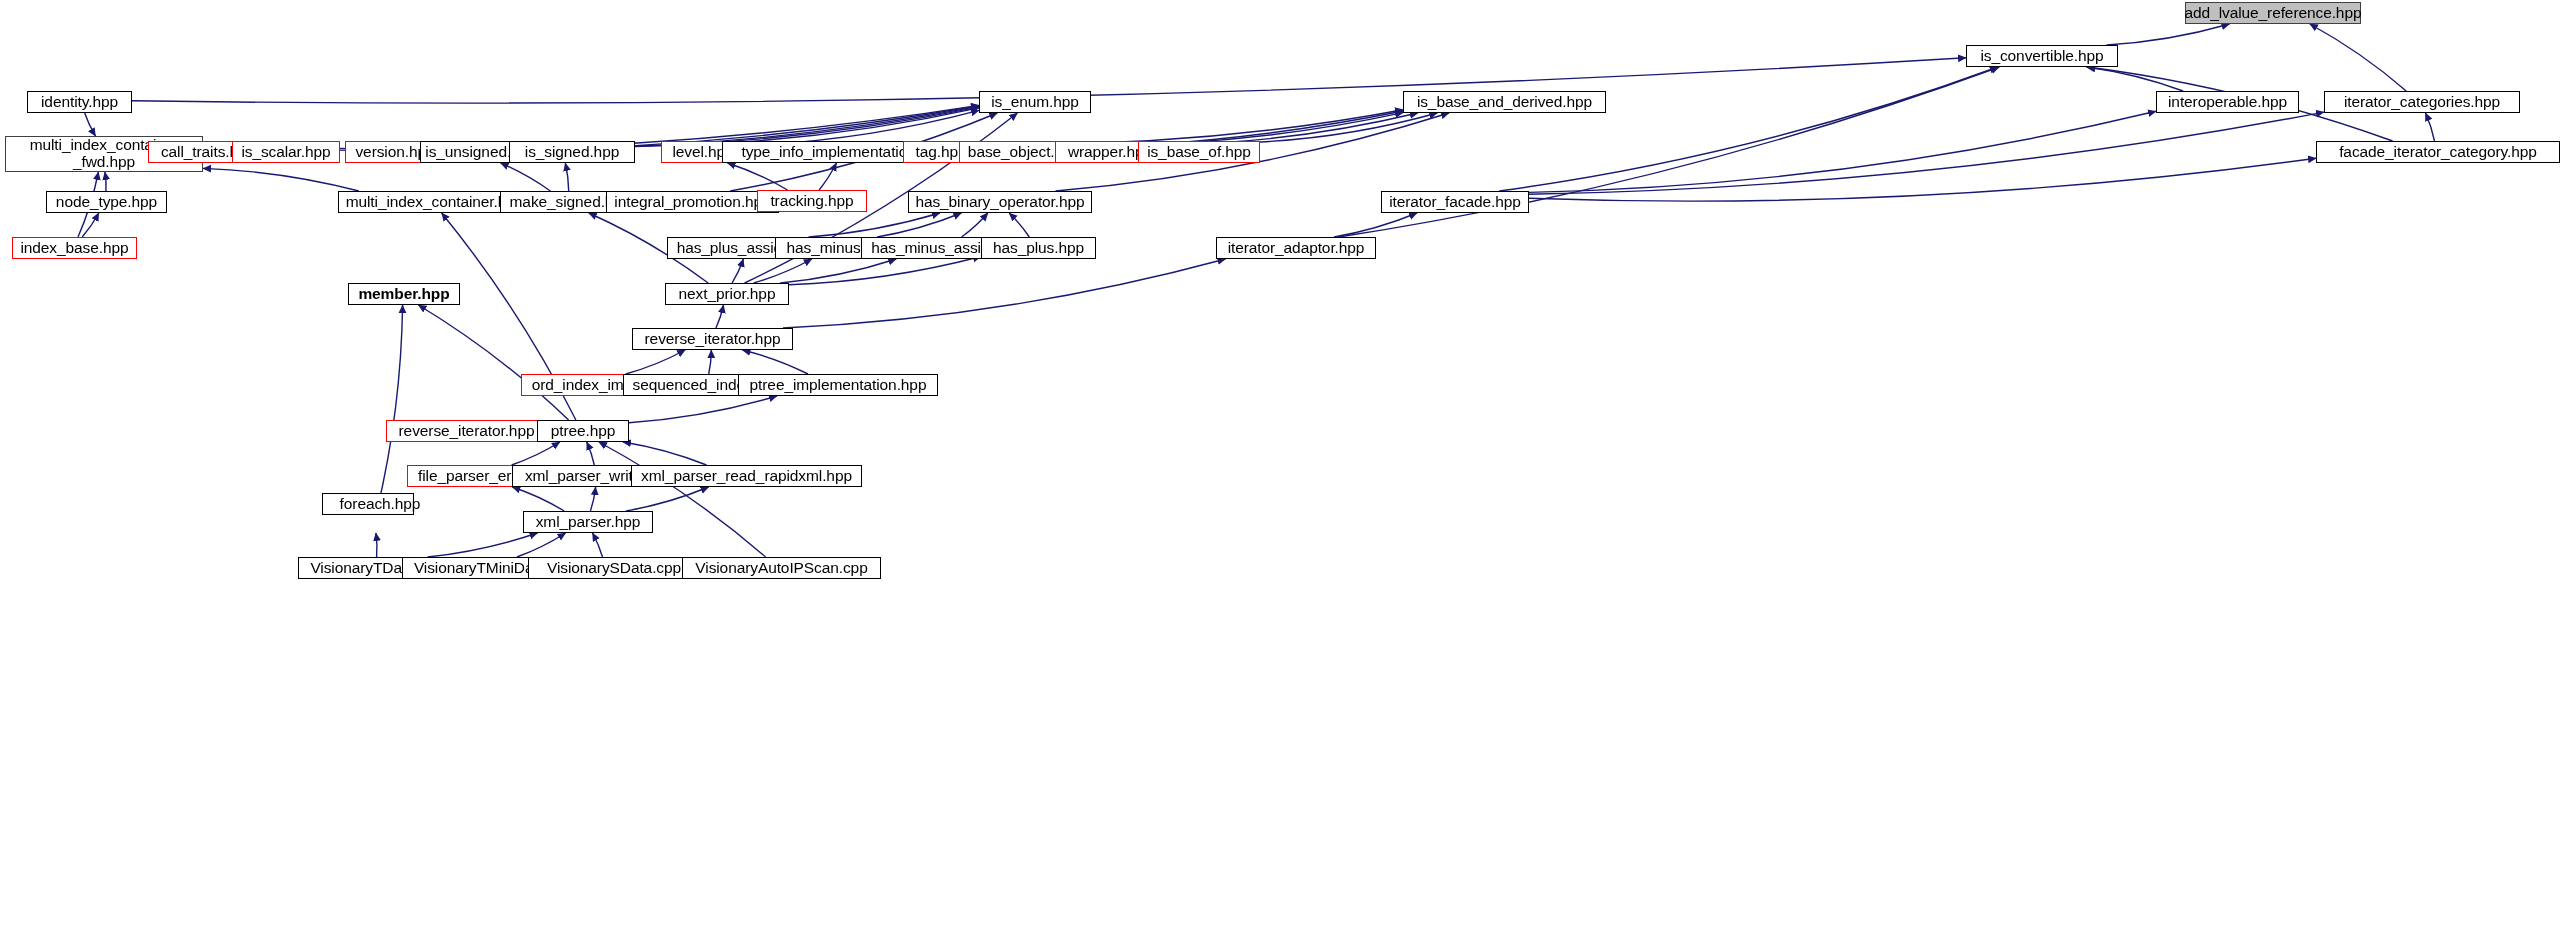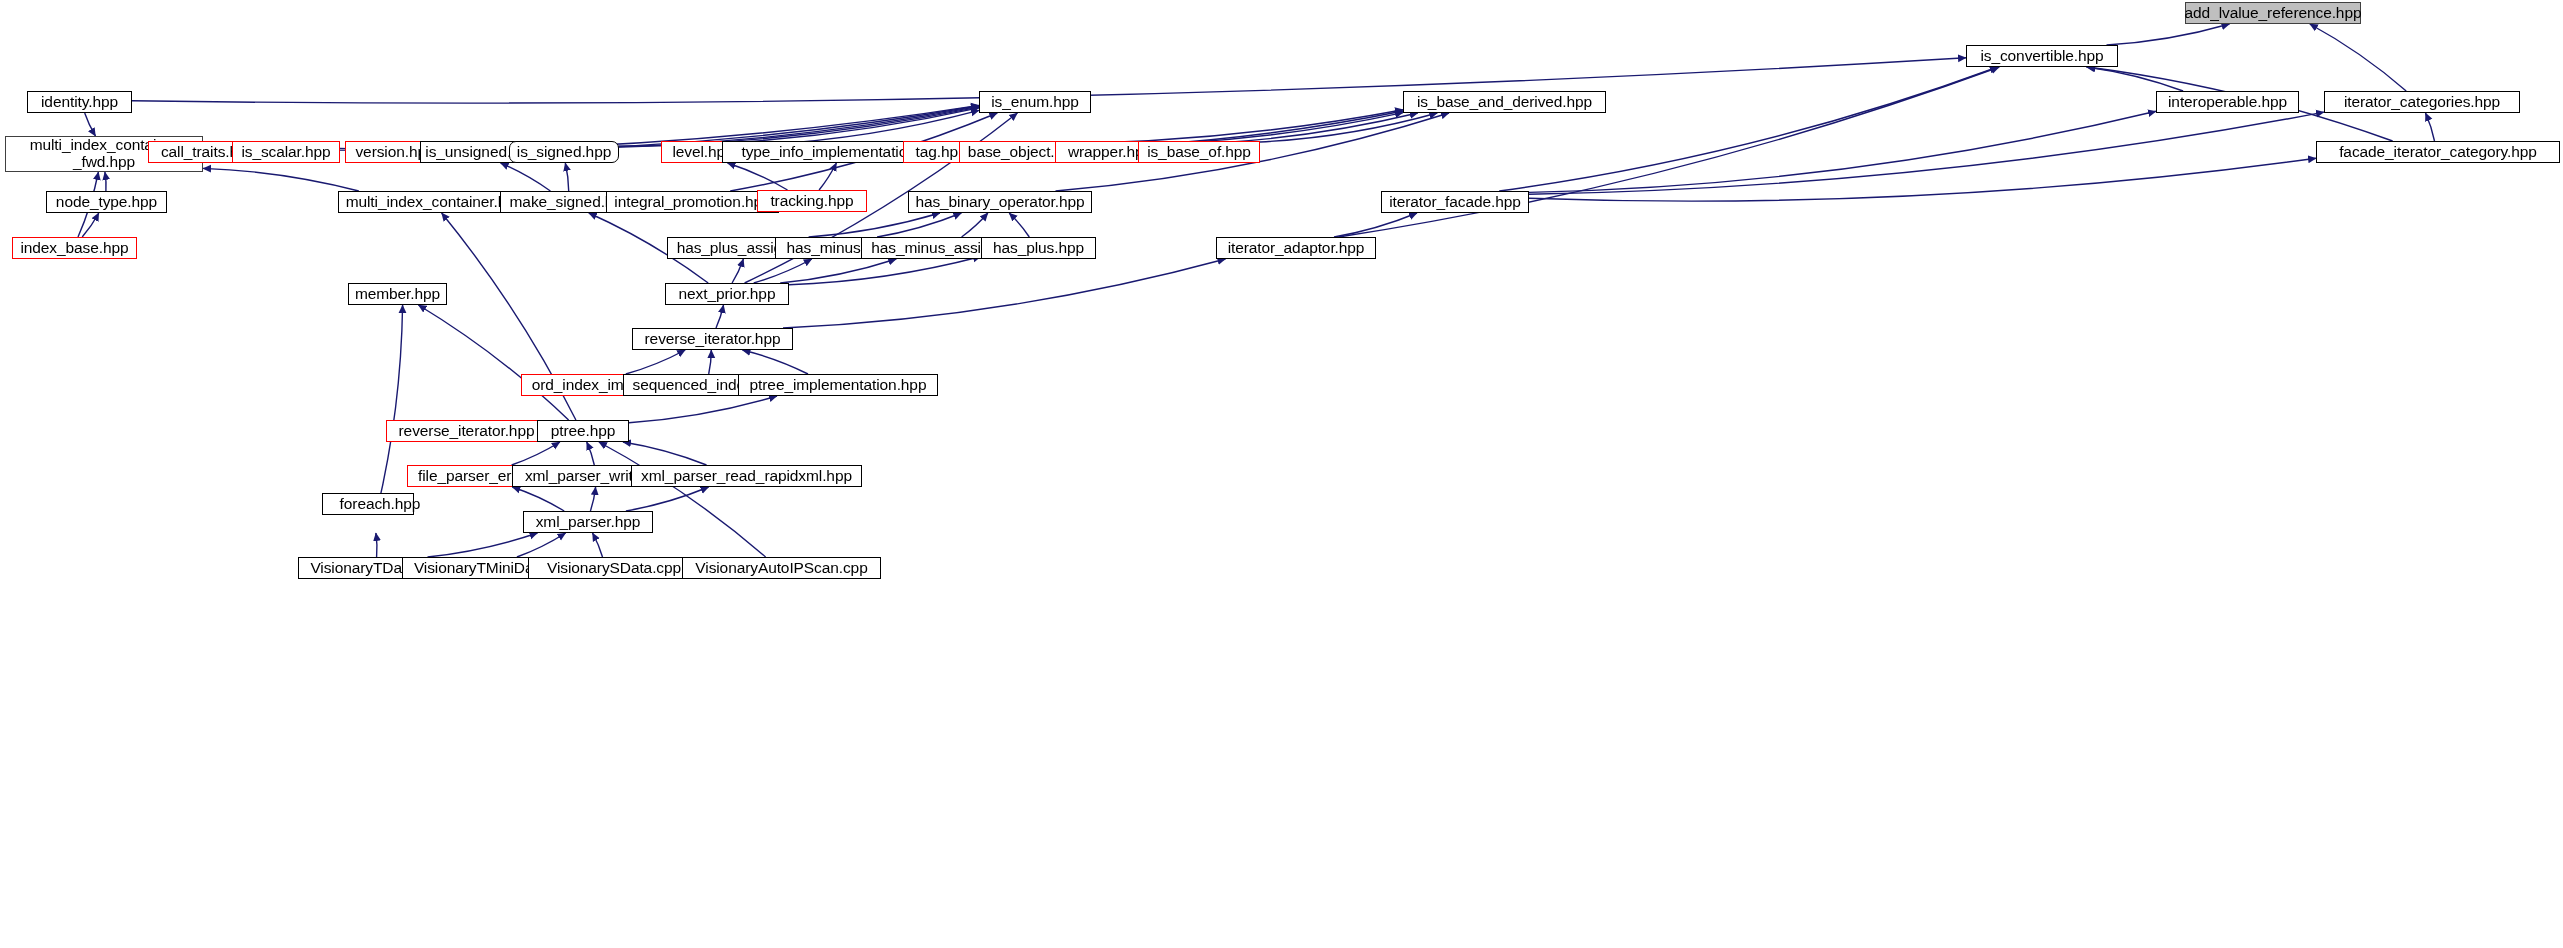--- a/index.html
+++ b/index.html
@@ -139,42 +139,42 @@
       <div class="gnode" style="left: 979px; top: 91px; width: 112px; height: 22px;">is_enum.hpp</div>
       <div class="gnode" style="left: 1403px; top: 91px; width: 203px; height: 22px;">is_base_and_derived.hpp</div>
       <div class="gnode" style="left: 2156px; top: 91px; width: 143px; height: 22px;">interoperable.hpp</div>
       <div class="gnode" style="left: 2324px; top: 91px; width: 196px; height: 22px;">iterator_categories.hpp</div>
       <div class="gnode thick" style="left: 5px; top: 136px; width: 198px; height: 36px;">multi_index_container
 _fwd.hpp</div>
       <div class="gnode red" style="left: 148px; top: 141px; width: 120px; height: 22px;">call_traits.hpp</div>
       <div class="gnode red" style="left: 232px; top: 141px; width: 108px; height: 22px;">is_scalar.hpp</div>
       <div class="gnode red" style="left: 345px; top: 141px; width: 100px; height: 22px;">version.hpp</div>
       <div class="gnode" style="left: 420px; top: 141px; width: 122px; height: 22px;">is_unsigned.hpp</div>
-      <div class="gnode" style="left: 509px; top: 141px; width: 110px; height: 22px; border-radius: 7px;">is_signed.hpp</div>
+      <div class="gnode" style="left: 509px; top: 141px; width: 126px; height: 22px;">is_signed.hpp</div>
       <div class="gnode red" style="left: 661px; top: 141px; width: 84px; height: 22px;">level.hpp</div>
       <div class="gnode" style="left: 722px; top: 141px; width: 243px; height: 22px;">type_info_implementation.hpp</div>
       <div class="gnode red" style="left: 903px; top: 141px; width: 76px; height: 22px;">tag.hpp</div>
       <div class="gnode red" style="left: 959px; top: 141px; width: 130px; height: 22px;">base_object.hpp</div>
       <div class="gnode red" style="left: 1055px; top: 141px; width: 110px; height: 22px;">wrapper.hpp</div>
       <div class="gnode red" style="left: 1138px; top: 141px; width: 122px; height: 22px;">is_base_of.hpp</div>
       <div class="gnode" style="left: 2316px; top: 141px; width: 244px; height: 22px;">facade_iterator_category.hpp</div>
       <div class="gnode" style="left: 338px; top: 191px; width: 193px; height: 22px;">multi_index_container.hpp</div>
       <div class="gnode" style="left: 500px; top: 191px; width: 140px; height: 22px;">make_signed.hpp</div>
       <div class="gnode" style="left: 606px; top: 191px; width: 173px; height: 22px;">integral_promotion.hpp</div>
       <div class="gnode" style="left: 908px; top: 191px; width: 184px; height: 22px; text-align: center;">has_binary_operator.hpp</div>
       <div class="gnode" style="left: 1381px; top: 191px; width: 148px; height: 22px;">iterator_facade.hpp</div>
       <div class="gnode" style="left: 46px; top: 191px; width: 121px; height: 22px;">node_type.hpp</div>
       <div class="gnode red" style="left: 757px; top: 190px; width: 110px; height: 22px;">tracking.hpp</div>
       <div class="gnode red" style="left: 12px; top: 237px; width: 125px; height: 22px;">index_base.hpp</div>
       <div class="gnode" style="left: 667px; top: 237px; width: 163px; height: 22px;">has_plus_assign.hpp</div>
       <div class="gnode" style="left: 775px; top: 237px; width: 127px; height: 22px;">has_minus.hpp</div>
       <div class="gnode" style="left: 861px; top: 237px; width: 177px; height: 22px;">has_minus_assign.hpp</div>
       <div class="gnode" style="left: 981px; top: 237px; width: 115px; height: 22px;">has_plus.hpp</div>
       <div class="gnode" style="left: 1216px; top: 237px; width: 160px; height: 22px;">iterator_adaptor.hpp</div>
-      <div class="gnode" style="left: 348px; top: 283px; width: 99px; height: 22px;">member.hpp</div>
+      <div class="gnode" style="left: 348px; top: 283px; width: 112px; height: 22px; font-weight: bold;">member.hpp</div>
       <div class="gnode" style="left: 665px; top: 283px; width: 124px; height: 22px;">next_prior.hpp</div>
       <div class="gnode" style="left: 632px; top: 328px; width: 161px; height: 22px;">reverse_iterator.hpp</div>
       <div class="gnode red" style="left: 521px; top: 374px; width: 155px; height: 22px;">ord_index_impl.hpp</div>
       <div class="gnode" style="left: 623px; top: 374px; width: 169px; height: 22px;">sequenced_index.hpp</div>
       <div class="gnode" style="left: 738px; top: 374px; width: 200px; height: 22px;">ptree_implementation.hpp</div>
       <div class="gnode red" style="left: 386px; top: 420px; width: 161px; height: 22px;">reverse_iterator.hpp</div>
       <div class="gnode" style="left: 537px; top: 420px; width: 92px; height: 22px;">ptree.hpp</div>
       <div class="gnode red" style="left: 407px; top: 465px; width: 163px; height: 22px;">file_parser_error.hpp</div>
       <div class="gnode" style="left: 512px; top: 465px; width: 172px; height: 22px;">xml_parser_write.hpp</div>
       <div class="gnode" style="left: 631px; top: 465px; width: 231px; height: 22px;">xml_parser_read_rapidxml.hpp</div>

